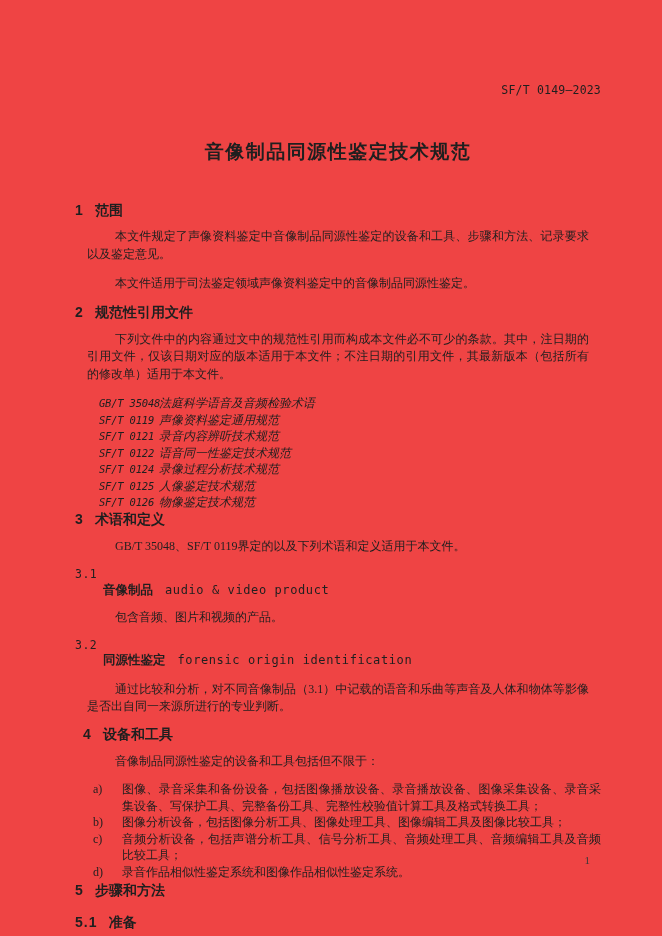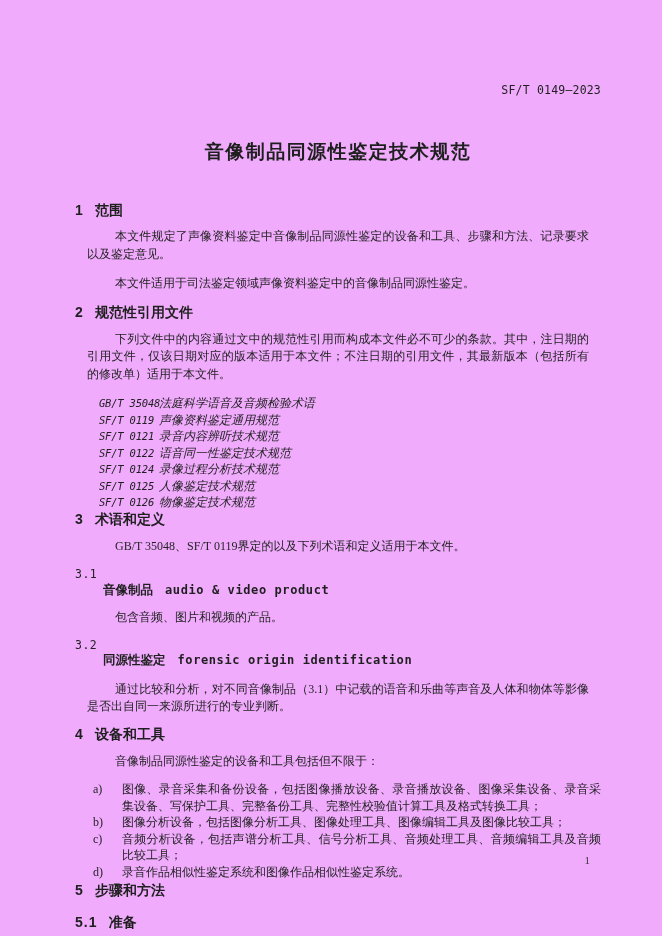--- a/index.html
+++ b/index.html
@@ -1,21 +1,21 @@
 <!DOCTYPE html>
 <html><head>
 <meta charset="utf-8">
 <style>
   html, body { margin: 0; padding: 0; background: #ffffff; }
   .page {
     width: 662px;
     height: 936px;
     box-sizing: border-box;
     position: relative;
-    background: #f0abfc;
+    background: #ef4444;
     padding: 82px 61px 0 75px;
     font-family: "Liberation Serif", "DejaVu Serif", serif;
     font-size: 12px;
     color: #1f1f1f;
     overflow: hidden;
   }
   .latin {
     font-family: "DejaVu Sans Mono", "Liberation Mono", monospace;
   }
   .doc-header {
@@ -38,21 +38,21 @@
     font-family: "Liberation Sans", "DejaVu Sans", sans-serif;
     font-weight: bold;
     font-size: 14px;
     line-height: 15px;
     margin: 0;
   }
   .sec-no { display: inline-block; margin-right: 0.8em; letter-spacing: 1px; }
   .mt-h1 { margin-top: 39px; }
   .mt-h2 { margin-top: 7px; }
   .mt-h3 { margin-top: 1px; }
-  .mt-h4 { margin-top: 6px; }
+  .mt-h4 { margin-top: 6px; margin-left: 8px; }
   .mt-h5 { margin-top: 3px; }
   .sub-heading { margin-top: 17px; }
   .body-p {
     margin: 12px;
     text-indent: 28px;
     line-height: 17.5px;
     text-align: justify;
   }
   .mt-p1 { margin-top: 10px; }
   .mt-intro { margin-top: 11px; }
@@ -66,21 +66,21 @@
   }
   .terms-wrap { line-height: 15.5px; }
   .term-no { font-size: 11.5px; letter-spacing: 0.5px; }
   .term-line { margin-left: 28px; white-space: nowrap; }
   .term-zh {
     font-family: "Liberation Sans", "DejaVu Sans", sans-serif;
     font-weight: bold;
     font-size: 12.5px;
   }
   .term-en {
-    font-weight: bold;
+    font-weight: normal;
     font-size: 12px;
     letter-spacing: 0.6px;
     margin-left: 12px;
   }
   .term-def { line-height: 15.5px; }
   .term-def-multi { line-height: 17px; }
   .equip-intro { line-height: 16.5px; margin-top: 11px; }
   .list-item { display: flex; line-height: 16.5px; }
   .list-label { flex: 0 0 29px; margin-left: 18px; }
   .list-text { flex: 1; text-align: justify; }

